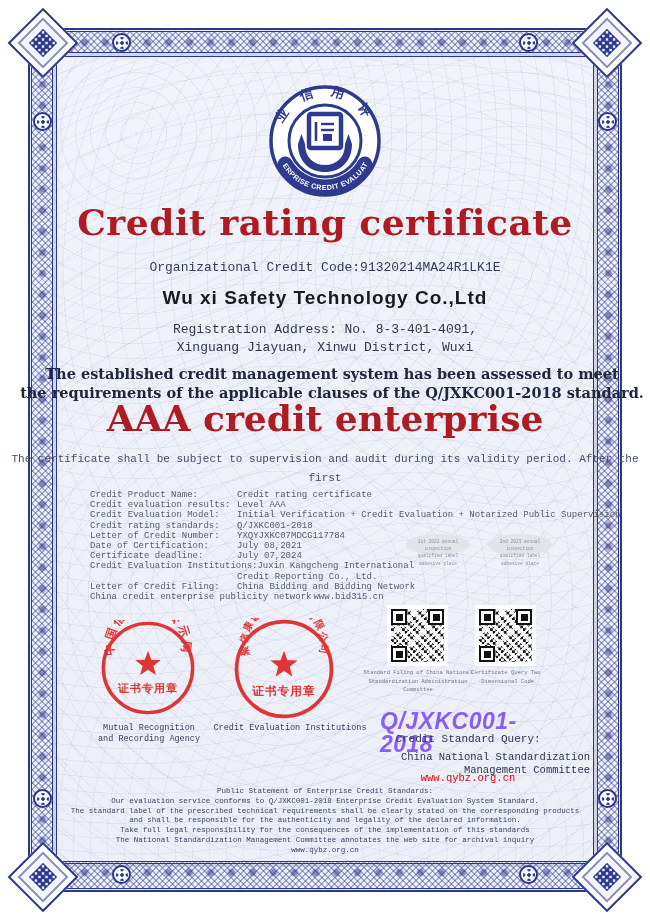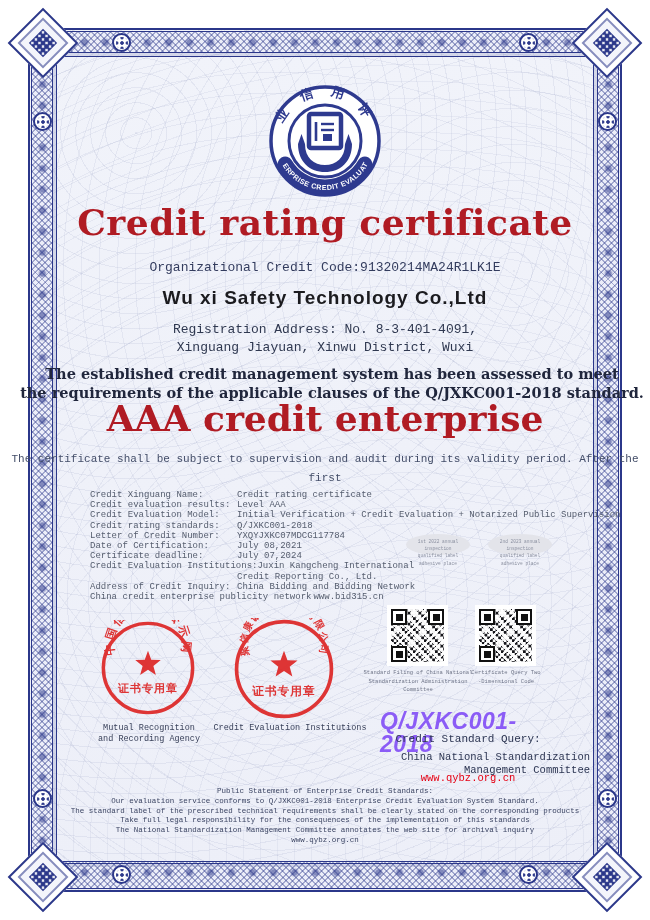--- a/index.html
+++ b/index.html
@@ -152,21 +152,21 @@
     <div>The established credit management system has been assessed to meet</div>
     <div>the requirements of the applicable clauses of the Q/JXKC001-2018 standard.</div>
   </div>
   <div class="abs ctr serif aaa">AAA credit enterprise</div>
   <div class="abs ctr mono supervision">
     <div>The certificate shall be subject to supervision and audit during its validity period. After the first</div>
   </div>
 
   <div class="abs mono details">
     <div class="drow">
-        <span class="dlabel">Credit Xinguang Name:</span>
+        <span class="dlabel">Credit Product Name:</span>
         <span class="dvalue">Credit rating certificate</span>
       </div>
     <div class="drow">
         <span class="dlabel">Credit evaluation results:</span>
         <span class="dvalue">Level AAA</span>
       </div>
     <div class="drow">
         <span class="dlabel">Credit Evaluation Model:</span>
         <span class="dvalue">Initial Verification + Credit Evaluation + Notarized Public Supervision</span>
       </div>
@@ -188,21 +188,21 @@
       </div>
     <div class="drow">
         <span class="dlabel">Credit Evaluation Institutions:</span>
         <span class="dvalue">Juxin Kangcheng International</span>
       </div>
     <div class="drow">
         <span class="dlabel"></span>
         <span class="dvalue">Credit Reporting Co., Ltd.</span>
       </div>
     <div class="drow">
-        <span class="dlabel">Address of Credit Inquiry:</span>
+        <span class="dlabel">Letter of Credit Filing:</span>
         <span class="dvalue">China Bidding and Bidding Network</span>
       </div>
     <div class="drow wide">
         <span class="dlabel">China credit enterprise publicity network</span>
         <span class="dvalue">www.bid315.cn</span>
       </div>
   </div>
 
   <div class="oval oval1 mono">
     <div>1st 2022 annual inspection</div>
@@ -272,17 +272,18 @@
   <div class="abs mono query-org">
     <div>China National Standardization</div>
     <div>Management Committee</div>
   </div>
   <div class="abs mono query-url">www.qybz.org.cn</div>
 
   <div class="abs mono footer">
     <div>Public Statement of Enterprise Credit Standards:</div>
     <div>Our evaluation service conforms to Q/JXKC001-2018 Enterprise Credit Evaluation System Standard.</div>
     <div>The standard label of the prescribed technical requirements shall be clearly stated on the corresponding products</div>
+    <div>and shall be responsible for the authenticity and legality of the declared information.</div>
     <div>Take full legal responsibility for the consequences of the implementation of this standards</div>
     <div>The National Standardization Management Committee annotates the web site for archival inquiry</div>
     <div>www.qybz.org.cn</div>
   </div>
 </div>
 
 </body></html>

